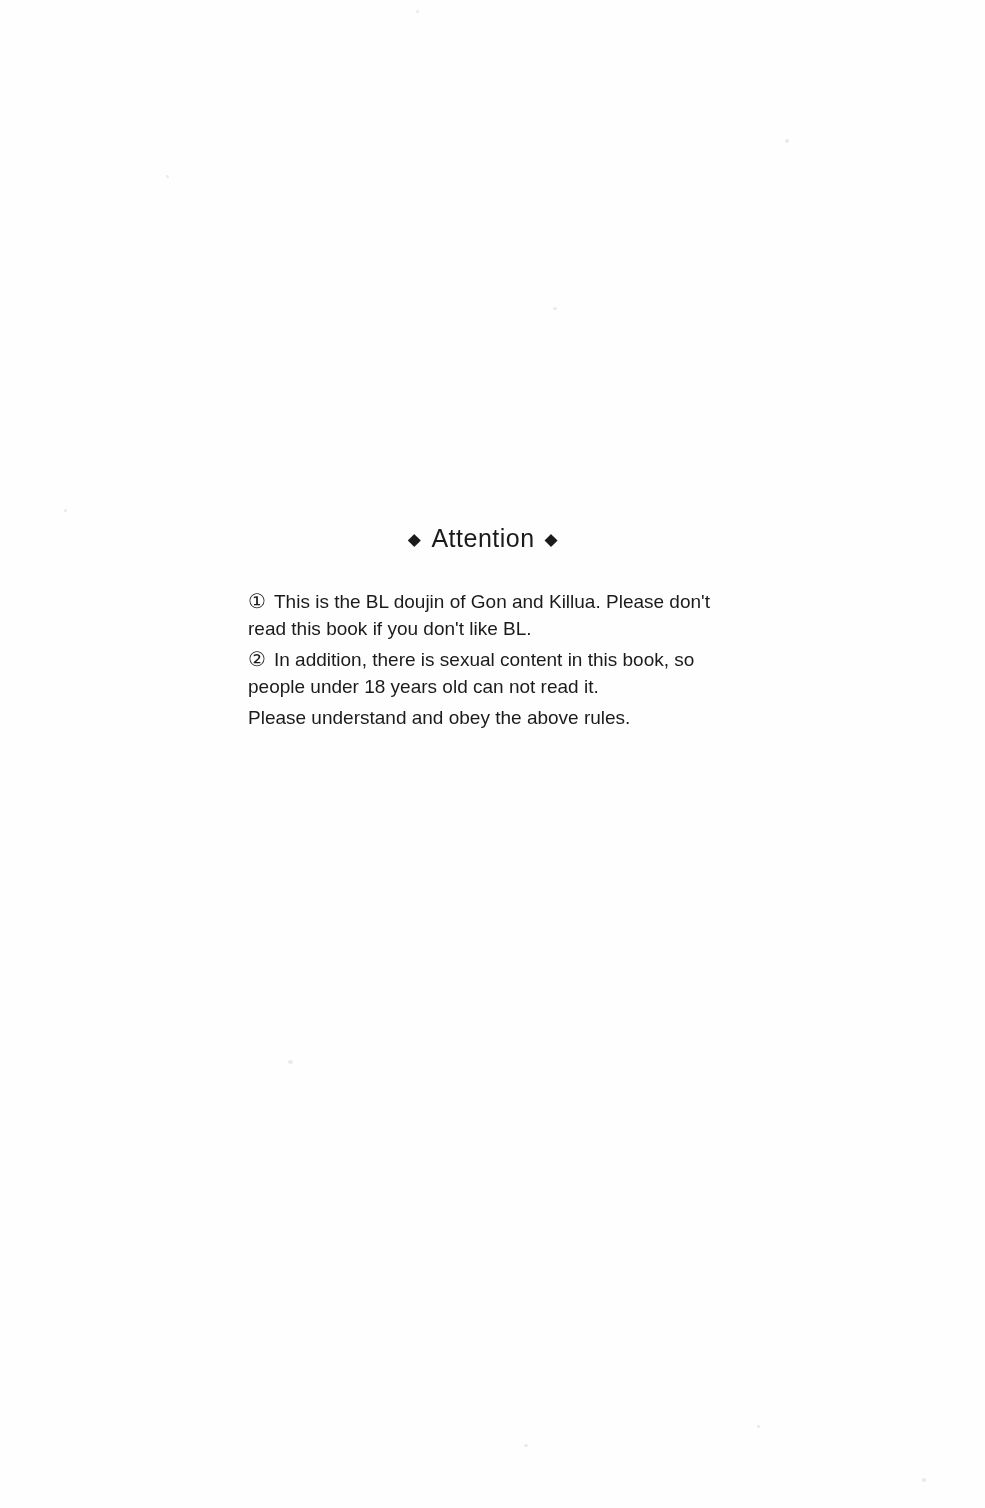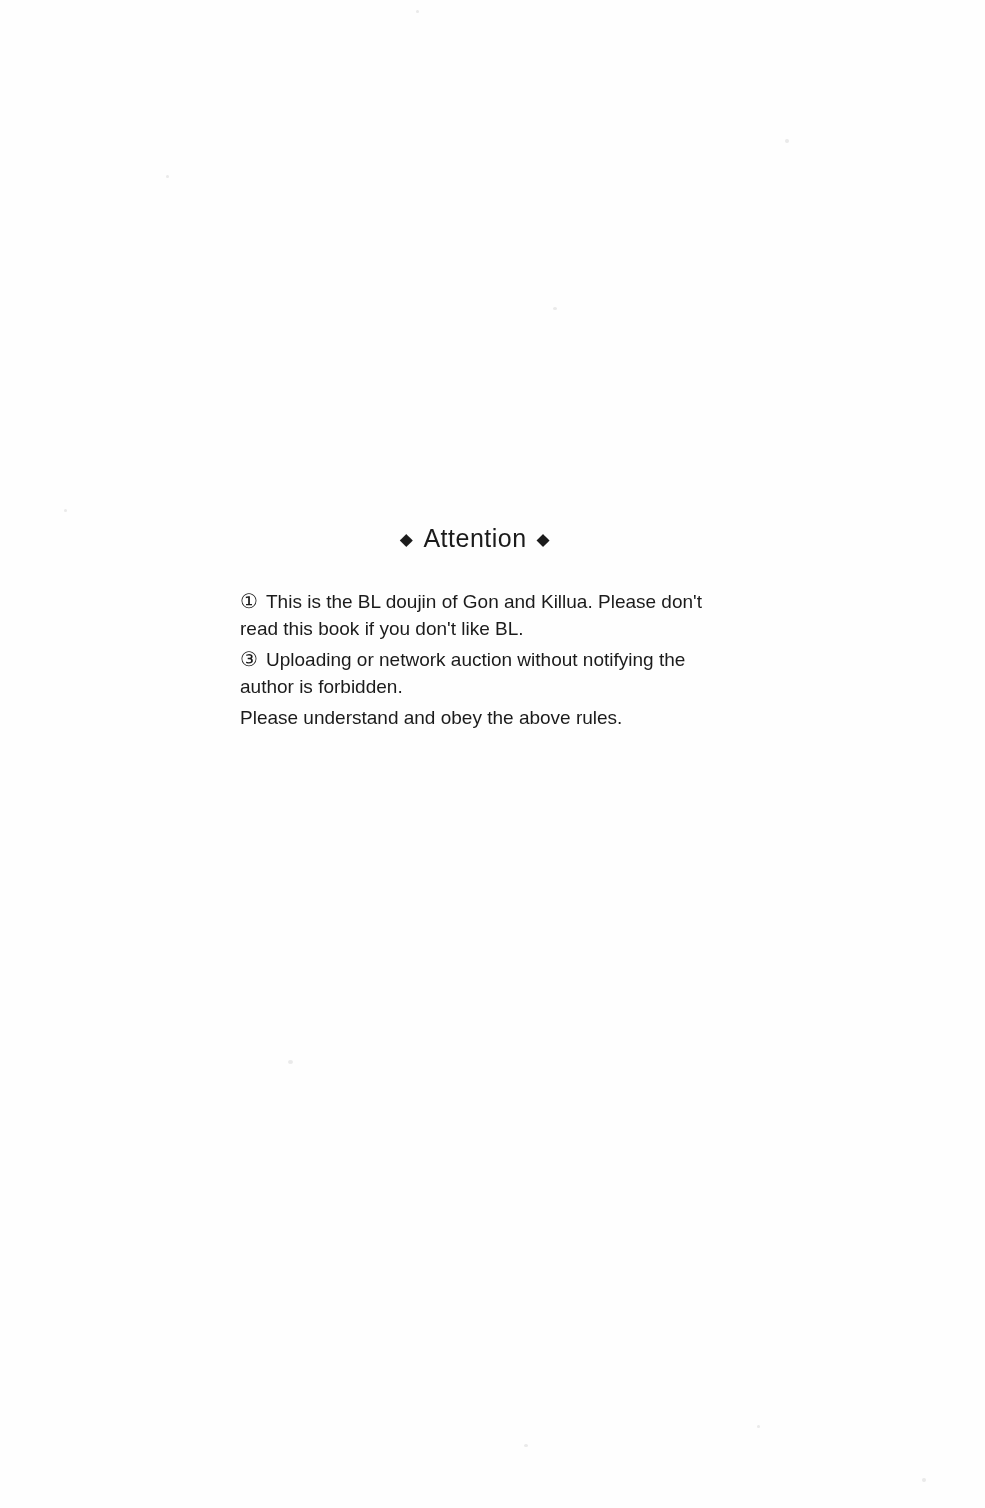--- a/index.html
+++ b/index.html
@@ -25,21 +25,21 @@
   
   .speck {
     position: absolute;
     background: #d8d8d8;
     border-radius: 50%;
     opacity: 0.55;
   }
 
   .notice-block {
     position: absolute;
-    left: 240px;
+    left: 248px;
     top: 524px;
     width: 470px;
   }
 
   .notice-heading {
     text-align: center;
     font-size: 25px;
     letter-spacing: 0.5px;
     color: #1b1b1b;
     font-weight: 400;
@@ -96,21 +96,21 @@
   <div class="notice-block">
 
     <h1 class="notice-heading">
       <span class="diamond">◆</span><span>Attention</span><span class="diamond">◆</span>
     </h1>
 
     <p class="rule">
       <span class="rule-num">①</span><span class="rule-text">This is the BL doujin of Gon and Killua. Please don't read this book if you don't like BL.</span>
     </p>
 
+    <p class="rule">
+      <span class="rule-num">②</span><span class="rule-text">In addition, there is sexual content in this book, so people under 18 years old can not read it.</span>
+    </p>
 
-    <p class="rule">
-      <span class="rule-num">③</span><span class="rule-text">Uploading or network auction without notifying the author is forbidden.</span>
-    </p>
 
     <p class="closing">Please understand and obey the above rules.</p>
 
   </div>
 </div>
 
 </body></html>

